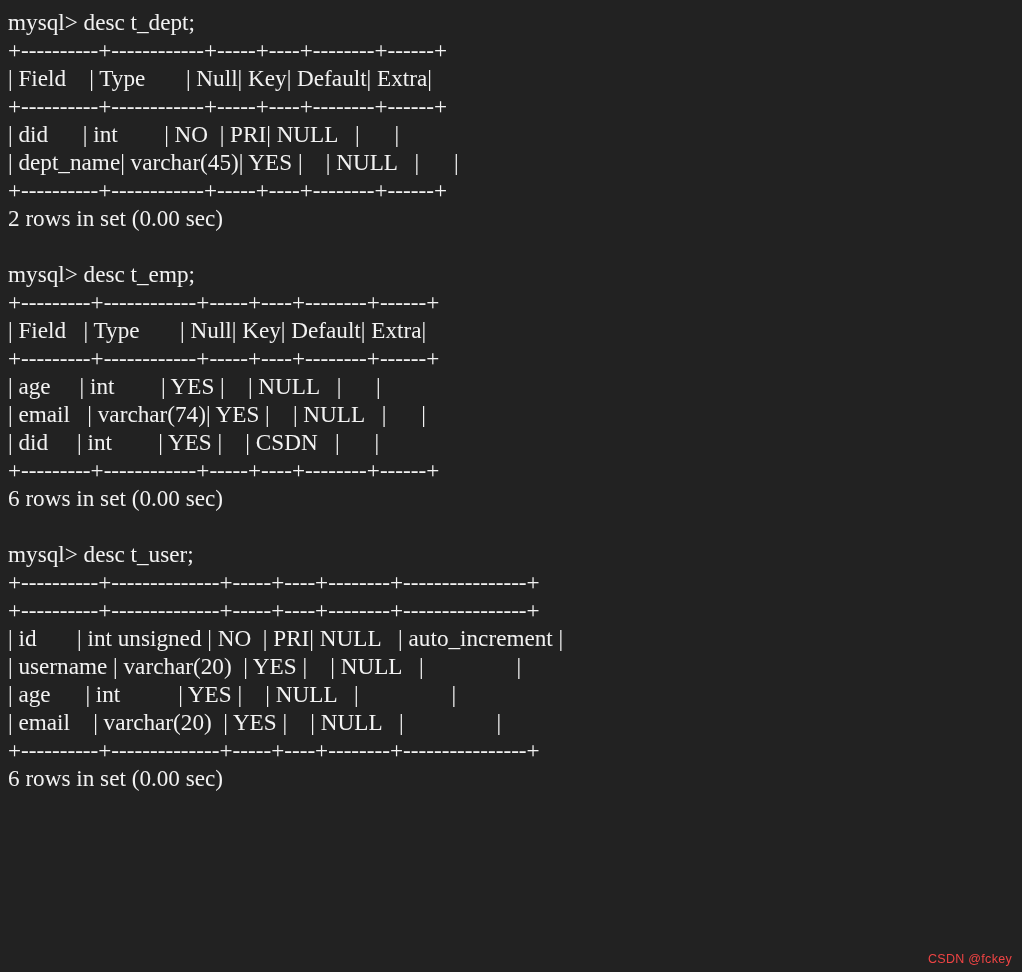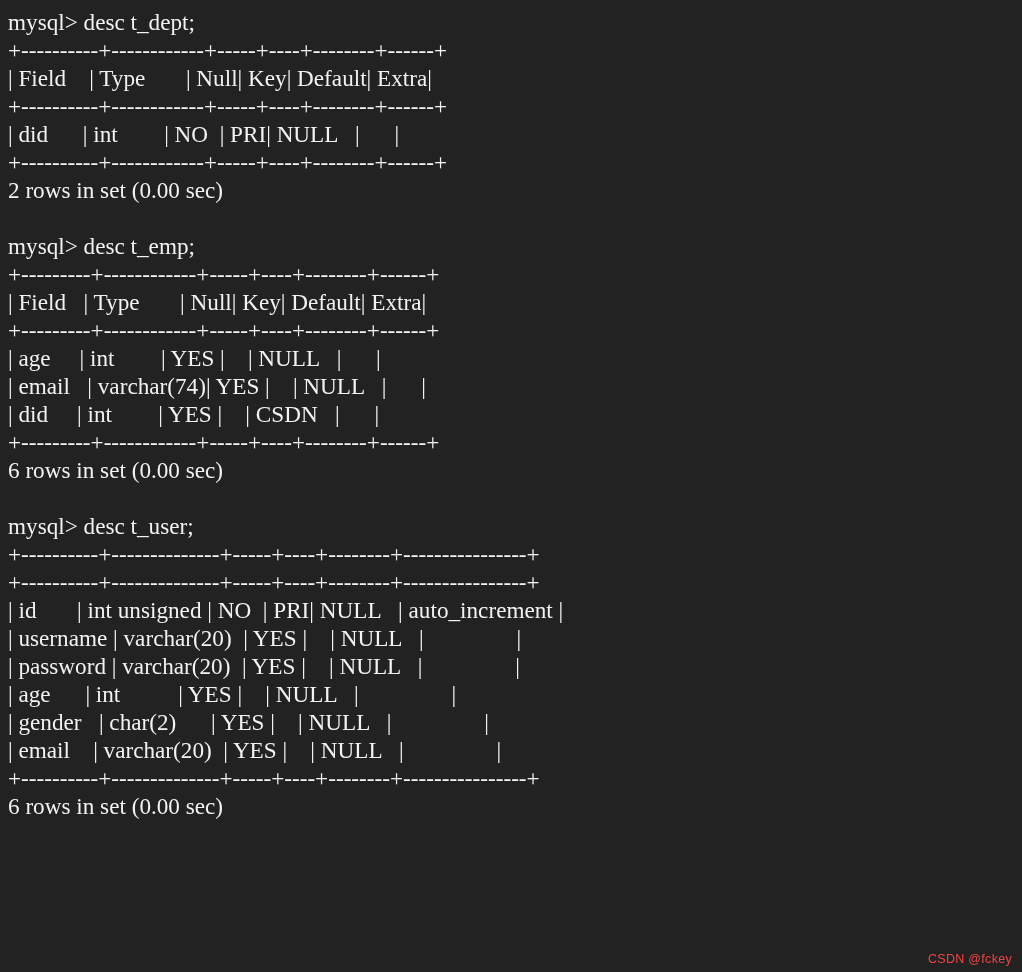--- a/index.html
+++ b/index.html
@@ -51,39 +51,38 @@
 </head>
 <body>
 
 <div id="terminal">
   <div id="terminal-output">
       <div class="term-line">mysql&gt; desc t_dept;</div>
       <div class="term-line">+----------+------------+-----+----+--------+------+</div>
       <div class="term-line">| Field    | Type       | Null| Key| Default| Extra|</div>
       <div class="term-line">+----------+------------+-----+----+--------+------+</div>
       <div class="term-line">| did      | int        | NO  | PRI| NULL   |      |</div>
+      <div class="term-line">| dept_name| varchar(45)| YES |    | NULL   |      |</div>
       <div class="term-line">+----------+------------+-----+----+--------+------+</div>
       <div class="term-line">2 rows in set (0.00 sec)</div>
       <div class="term-line blank">&nbsp;</div>
       <div class="term-line">mysql&gt; desc t_emp;</div>
       <div class="term-line">+---------+------------+-----+----+--------+------+</div>
       <div class="term-line">| Field   | Type       | Null| Key| Default| Extra|</div>
       <div class="term-line">+---------+------------+-----+----+--------+------+</div>
       <div class="term-line">| age     | int        | YES |    | NULL   |      |</div>
       <div class="term-line">| email   | varchar(74)| YES |    | NULL   |      |</div>
       <div class="term-line">| did     | int        | YES |    | CSDN   |      |</div>
       <div class="term-line">+---------+------------+-----+----+--------+------+</div>
       <div class="term-line">6 rows in set (0.00 sec)</div>
       <div class="term-line blank">&nbsp;</div>
       <div class="term-line">mysql&gt; desc t_user;</div>
       <div class="term-line">+----------+--------------+-----+----+--------+----------------+</div>
       <div class="term-line">+----------+--------------+-----+----+--------+----------------+</div>
       <div class="term-line">| id       | int unsigned | NO  | PRI| NULL   | auto_increment |</div>
       <div class="term-line">| username | varchar(20)  | YES |    | NULL   |                |</div>
-      <div class="term-line">| password | varchar(20)  | YES |    | NULL   |                |</div>
       <div class="term-line">| age      | int          | YES |    | NULL   |                |</div>
-      <div class="term-line">| gender   | char(2)      | YES |    | NULL   |                |</div>
       <div class="term-line">| email    | varchar(20)  | YES |    | NULL   |                |</div>
       <div class="term-line">+----------+--------------+-----+----+--------+----------------+</div>
       <div class="term-line">6 rows in set (0.00 sec)</div>
     </div>
   <div id="watermark">CSDN @fckey</div>
 </div>
 
 </body></html>

